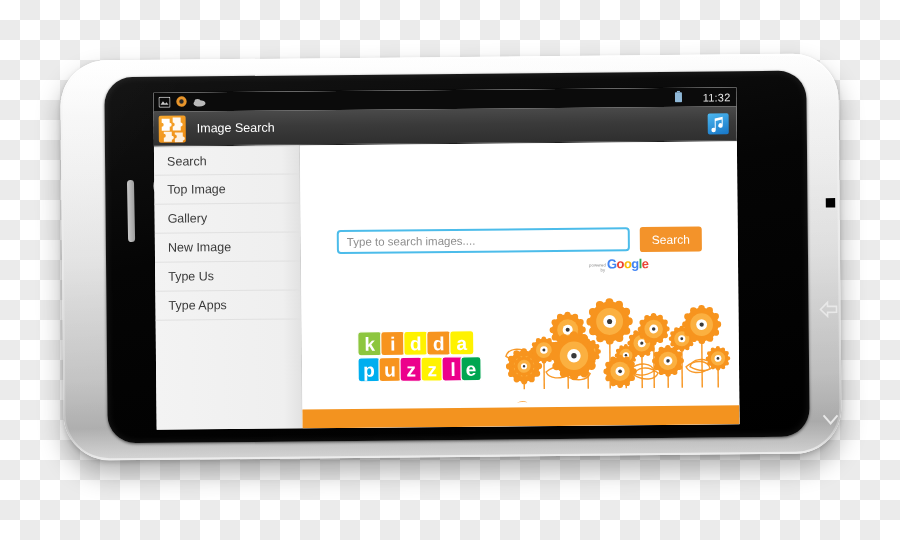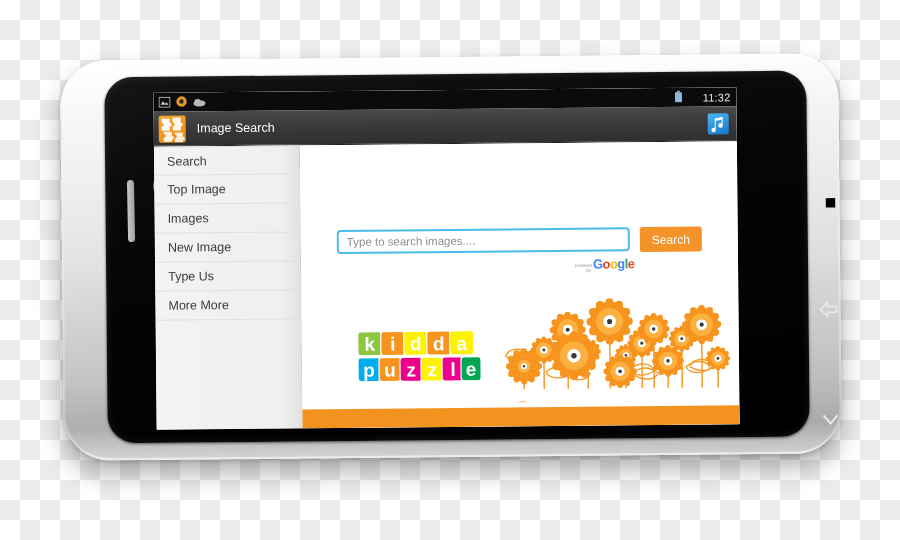--- a/index.html
+++ b/index.html
@@ -165,21 +165,21 @@
   #search-input::placeholder{ color:#8e8e8e; }
   #search-button{
     margin-left:10px;
     height:25px; padding:0 12px;
     border:none; border-radius:3px;
     background:#f3932a; color:#fff;
     font-family:"Liberation Sans", sans-serif;
     font-size:12px; cursor:pointer;
   }
   #powered-by{
-    position:absolute; left:238px; top:27px;
+    position:absolute; left:252px; top:27px;
     display:flex; align-items:flex-end; gap:2px;
   }
   #powered-label{
     font-size:4.4px; color:#8d8d8d; line-height:5px;
     text-align:right; width:16px;
   }
   .g-logo{ font-size:13px; font-weight:700; letter-spacing:-0.6px; line-height:11px; }
   .g1{color:#4285f4}.g2{color:#ea4335}.g3{color:#fbbc05}.g4{color:#4285f4}.g5{color:#34a853}.g6{color:#ea4335}
 
   
@@ -285,30 +285,30 @@
   <div id="app-body">
 
     <div id="sidebar">
       <div class="menu-item">
         <span>Search</span>
       </div>
       <div class="menu-item">
         <span>Top Image</span>
       </div>
       <div class="menu-item">
-        <span>Images</span>
+        <span>Gallery</span>
       </div>
       <div class="menu-item">
         <span>New Image</span>
       </div>
       <div class="menu-item">
         <span>Type Us</span>
       </div>
       <div class="menu-item">
-        <span>More More</span>
+        <span>Type Apps</span>
       </div>
     </div>
 
     <div id="content">
 
       <div id="search-row">
         <input id="search-input" type="text" placeholder="Type to search images...." style="">
         <button id="search-button">Search</button>
 
         <div id="powered-by">

